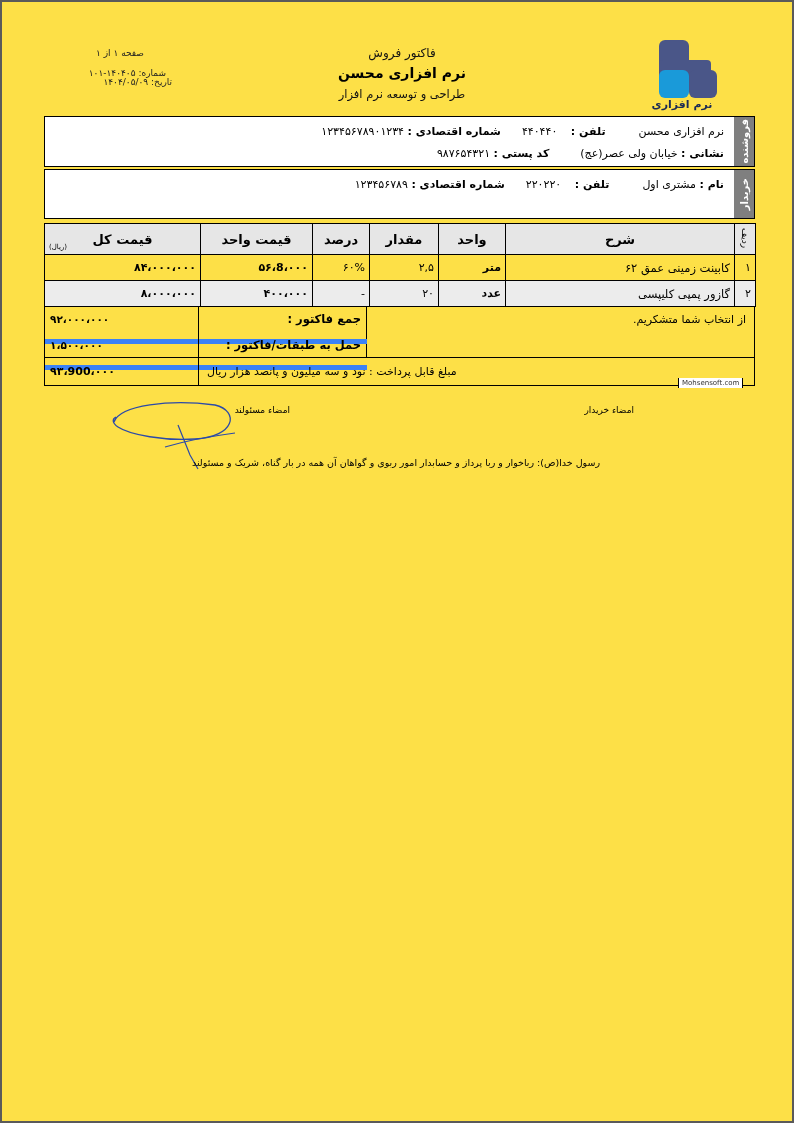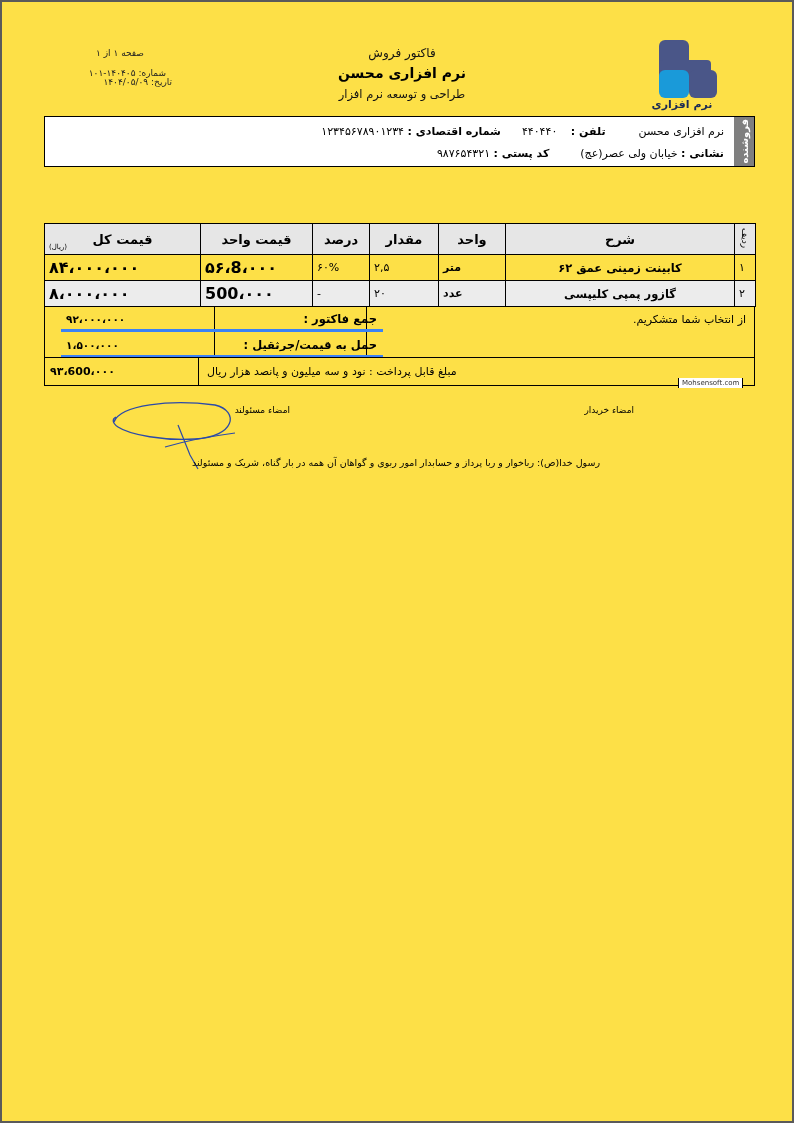--- a/index.html
+++ b/index.html
@@ -44,33 +44,33 @@
     
     table.items {
       position: absolute; left: 42px; top: 221px; width: 711px;
       border-collapse: collapse; table-layout: fixed;
       direction: rtl;
     }
     table.items th, table.items td {
       border: 1px solid #000; font-size: 11px; height: 26px; padding: 0 4px;
     }
     table.items th { background: #e6e6e6; font-size: 13px; font-weight: bold; height: 31px; position: relative; }
-    table.items td.num { text-align: left; font-weight: bold; font-size: 16px; }
-    table.items td.center { text-align: left; }
-    table.items td.desc { text-align: center; font-weight: bold; font-size: 11.5px; }
+    table.items td.num { text-align: right; font-weight: bold; font-size: 11px; }
+    table.items td.center { text-align: right; }
+    table.items td.desc { text-align: right; font-weight: normal; font-size: 11.5px; }
     tr.alt td { background: #ececec; }
     .rial-note { position: absolute; left: 4px; bottom: 3px; font-size: 7px; font-weight: normal; }
     .rownum-h { font-size: 9px !important; }
     .rownum-h span { writing-mode: vertical-rl; display: inline-block; font-weight: normal; }
 
     
     .totals-wrap { position: absolute; left: 42px; top: 304px; width: 711px; height: 80px; border: 1.6px solid #000; border-top: none; }
     .note-cell { position: absolute; right: 0; top: 0; width: 388px; height: 52px; border-left: 1px solid #000; }
     .note-text { position: absolute; right: 8px; top: 7px; font-size: 11px; direction: rtl; white-space: nowrap; }
-    .tot-row { position: absolute; left: 16px; width: 322px; height: 26px; border-bottom: 3px solid #3b82f6; }
+    .tot-row { position: absolute; left: 0; width: 322px; height: 38px; border-bottom: 5px solid #3b82f6; }
     .tot-val { position: absolute; left: 0; top: 0; width: 154px; height: 100%; border-left: none; border-right: 1px solid #000; font-weight: bold; font-size: 10.5px; line-height: 26px; text-align: left; padding-left: 5px; }
     .tot-label { position: absolute; right: 6px; top: 0; height: 100%; line-height: 26px; font-weight: bold; font-size: 11.5px; direction: rtl; white-space: nowrap; }
     .payable-row { position: absolute; left: 0; top: 52px; width: 100%; height: 28px; }
     .payable-val { position: absolute; left: 0; top: 0; width: 154px; height: 100%; border-right: 1px solid #000; font-weight: bold; font-size: 11px; line-height: 28px; padding-left: 5px; text-align: left; }
     .payable-text { position: absolute; left: 162px; top: 0; line-height: 28px; font-size: 11px; direction: rtl; white-space: nowrap; }
     .website-tag { position: absolute; left: 676px; top: 376px; background: #fff; font-size: 7px; padding: 0 3px; border-left: 1px solid #000; border-right: 1px solid #000; color: #333; height: 10px; line-height: 10px; }
 
     .sign-label { position: absolute; font-size: 9px; white-space: nowrap; direction: rtl; }
     .hadith { position: absolute; left: 190px; top: 455px; width: 414px; text-align: left; font-size: 9.5px; direction: rtl; white-space: nowrap; }
   </style>
@@ -112,20 +112,35 @@
     </div>
     <div class="party-line" style="right: 30px; top: 30px;">
       <b>نشانی :</b>
       <span>خیابان ولی عصر(عج)</span>
       <span style="display:inline-block; width: 24px;"></span>
       <b>کد پستی :</b>
       <span>۹۸۷۶۵۴۳۲۱</span>
     </div>
   </div>
 
+  <div class="party-box" style="top: 167px; height: 50px;">
+    <div class="party-tag">
+        <span>خریدار</span>
+      </div>
+    <div class="party-line" style="right: 30px; top: 8px;">
+      <b>نام :</b>
+      <span>مشتری اول</span>
+      <span style="display:inline-block; width: 26px;"></span>
+      <b>تلفن :</b>
+      <span style="margin-right: 10px;">۲۲۰۲۲۰</span>
+      <span style="display:inline-block; width: 14px;"></span>
+      <b>شماره اقتصادی :</b>
+      <span>۱۲۳۴۵۶۷۸۹</span>
+    </div>
+  </div>
 
   <table class="items">
     <colgroup>
       <col style="width: 21px;">
       <col style="width: 229px;">
       <col style="width: 67px;">
       <col style="width: 69px;">
       <col style="width: 57px;">
       <col style="width: 112px;">
       <col style="width: 156px;">
@@ -153,41 +168,41 @@
         <td class="center">۶۰%</td>
         <td class="num">۵۶،8،۰۰۰</td>
         <td class="num">۸۴،۰۰۰،۰۰۰</td>
       </tr>
       <tr class="alt">
         <td class="center">۲</td>
         <td class="desc">گازور پمپی کلیپسی</td>
         <td class="center" style="font-weight:bold;">عدد</td>
         <td class="center">۲۰</td>
         <td class="center">-</td>
-        <td class="num">500،۰۰۰</td>
+        <td class="num">۴۰۰،۰۰۰</td>
         <td class="num">۸،۰۰۰،۰۰۰</td>
       </tr>
     </tbody>
   </table>
 
   <div class="totals-wrap">
     <div class="note-cell">
       <div class="note-text">از انتخاب شما متشکریم.</div>
     </div>
     <div class="tot-row" style="top: 0;">
       <div class="tot-val">۹۲،۰۰۰،۰۰۰</div>
       <div class="tot-label">جمع فاکتور :</div>
     </div>
     <div class="tot-row" style="top: 26px;">
       <div class="tot-val">۱،۵۰۰،۰۰۰</div>
-      <div class="tot-label">حمل به قیمت/جرثقیل :</div>
+      <div class="tot-label">حمل به طبقات/فاکتور :</div>
     </div>
     <div style="position:absolute; left:0; top:51px; width:100%; border-top:1px solid #000;"></div>
     <div class="payable-row">
-      <div class="payable-val">۹۳،600،۰۰۰</div>
+      <div class="payable-val">۹۳،900،۰۰۰</div>
       <div class="payable-text">مبلغ قابل پرداخت : نود و سه میلیون و پانصد هزار ریال</div>
     </div>
   </div>
   <div class="website-tag">Mohsensoft.com</div>
 
   <svg class="abs" style="left: 108px; top: 395px;" width="130" height="75" viewBox="0 0 130 75">
     <path d="M 4 25 C 10 8, 60 2, 105 8 C 130 14, 125 40, 85 42 C 55 44, 20 38, 8 30 C 2 26, 2 22, 6 20" fill="none" stroke="#2b4aa8" stroke-width="1.3"></path>
     <path d="M 55 50 C 75 44, 95 40, 125 36" fill="none" stroke="#2b4aa8" stroke-width="1.2"></path>
     <path d="M 68 28 L 80 58 L 88 72" fill="none" stroke="#2b4aa8" stroke-width="1.2"></path>
   </svg>

